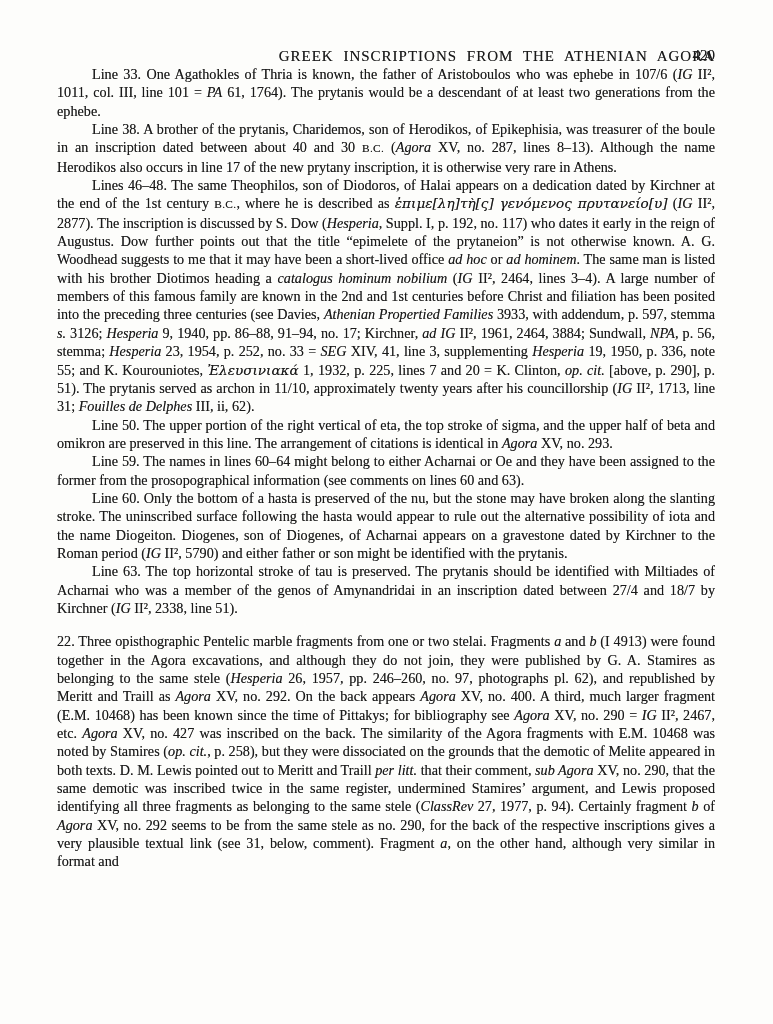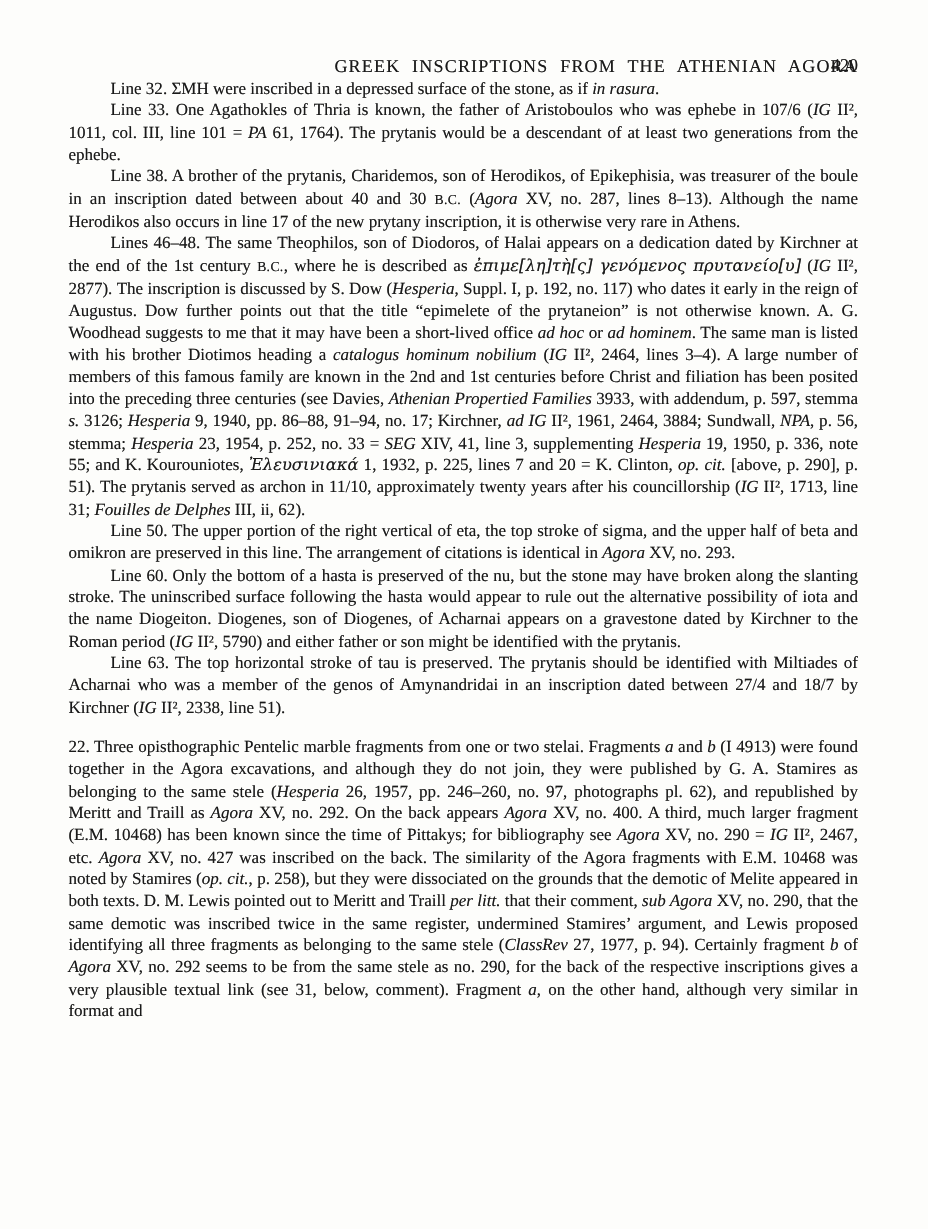--- a/index.html
+++ b/index.html
@@ -61,22 +61,22 @@
 </style>
 </head>
 <body>
 
 <div class="page">
   <header class="page-header">
     <h1 class="running-title">GREEK INSCRIPTIONS FROM THE ATHENIAN AGORA</h1>
     <span class="page-number">420</span>
   </header>
   <main class="page-body">
-      <p class="para indent"><span>Line 32.  ΣΜΗ were inscribed in a depressed surface of the stone, as if </span><span class="seg-i">in rasura</span><span>.</span></p>
       <p class="para indent"><span>Line 33.  One Agathokles of Thria is known, the father of Aristoboulos who was ephebe in 107/6 (</span><span class="seg-i">IG</span><span> II², 1011, col. III, line 101 = </span><span class="seg-i">PA</span><span> 61, 1764).  The prytanis would be a descendant of at least two generations from the ephebe.</span></p>
       <p class="para indent"><span>Line 38.  A brother of the prytanis, Charidemos, son of Herodikos, of Epikephisia, was treasurer of the boule in an inscription dated between about 40 and 30 </span><span class="seg-sc">B.C.</span><span> (</span><span class="seg-i">Agora</span><span> XV, no. 287, lines 8–13).  Although the name Herodikos also occurs in line 17 of the new prytany inscription, it is otherwise very rare in Athens.</span></p>
       <p class="para indent"><span>Lines 46–48.  The same Theophilos, son of Diodoros, of Halai appears on a dedication dated by Kirchner at the end of the 1st century </span><span class="seg-sc">B.C.</span><span>, where he is described as </span><span class="seg-g">ἐπιμε[λη]τὴ[ς] γενόμενος πρυτανείο[υ]</span><span> (</span><span class="seg-i">IG</span><span> II², 2877).  The inscription is discussed by S. Dow (</span><span class="seg-i">Hesperia</span><span>, Suppl. I, p. 192, no. 117) who dates it early in the reign of Augustus.  Dow further points out that the title “epimelete of the prytaneion” is not otherwise known.  A. G. Woodhead suggests to me that it may have been a short-lived office </span><span class="seg-i">ad hoc</span><span> or </span><span class="seg-i">ad hominem</span><span>.  The same man is listed with his brother Diotimos heading a </span><span class="seg-i">catalogus hominum nobilium</span><span> (</span><span class="seg-i">IG</span><span> II², 2464, lines 3–4).  A large number of members of this famous family are known in the 2nd and 1st centuries before Christ and filiation has been posited into the preceding three centuries (see Davies, </span><span class="seg-i">Athenian Propertied Families</span><span> 3933, with addendum, p. 597, stemma </span><span class="seg-i">s.</span><span> 3126; </span><span class="seg-i">Hesperia</span><span> 9, 1940, pp. 86–88, 91–94, no. 17; Kirchner, </span><span class="seg-i">ad IG</span><span> II², 1961, 2464, 3884; Sundwall, </span><span class="seg-i">NPA</span><span>, p. 56, stemma; </span><span class="seg-i">Hesperia</span><span> 23, 1954, p. 252, no. 33 = </span><span class="seg-i">SEG</span><span> XIV, 41, line 3, supplementing </span><span class="seg-i">Hesperia</span><span> 19, 1950, p. 336, note 55; and K. Kourouniotes, </span><span class="seg-g">Ἐλευσινιακά</span><span> 1, 1932, p. 225, lines 7 and 20 = K. Clinton, </span><span class="seg-i">op. cit.</span><span> [above, p. 290], p. 51).  The prytanis served as archon in 11/10, approximately twenty years after his councillorship (</span><span class="seg-i">IG</span><span> II², 1713, line 31; </span><span class="seg-i">Fouilles de Delphes</span><span> III, ii, 62).</span></p>
       <p class="para indent"><span>Line 50.  The upper portion of the right vertical of eta, the top stroke of sigma, and the upper half of beta and omikron are preserved in this line.  The arrangement of citations is identical in </span><span class="seg-i">Agora</span><span> XV, no. 293.</span></p>
+      <p class="para indent"><span>Line 59.  The names in lines 60–64 might belong to either Acharnai or Oe and they have been assigned to the former from the prosopographical information (see comments on lines 60 and 63).</span></p>
       <p class="para indent"><span>Line 60.  Only the bottom of a hasta is preserved of the nu, but the stone may have broken along the slanting stroke.  The uninscribed surface following the hasta would appear to rule out the alternative possibility of iota and the name Diogeiton.  Diogenes, son of Diogenes, of Acharnai appears on a gravestone dated by Kirchner to the Roman period (</span><span class="seg-i">IG</span><span> II², 5790) and either father or son might be identified with the prytanis.</span></p>
       <p class="para indent"><span>Line 63.  The top horizontal stroke of tau is preserved.  The prytanis should be identified with Miltiades of Acharnai who was a member of the genos of Amynandridai in an inscription dated between 27/4 and 18/7 by Kirchner (</span><span class="seg-i">IG</span><span> II², 2338, line 51).</span></p>
       <p class="para space-before"><span class="seg-b">22.</span><span>  Three opisthographic Pentelic marble fragments from one or two stelai.  Fragments </span><span class="seg-i">a</span><span> and </span><span class="seg-i">b</span><span> (I 4913) were found together in the Agora excavations, and although they do not join, they were published by G. A. Stamires as belonging to the same stele (</span><span class="seg-i">Hesperia</span><span> 26, 1957, pp. 246–260, no. 97, photographs pl. 62), and republished by Meritt and Traill as </span><span class="seg-i">Agora</span><span> XV, no. 292.  On the back appears </span><span class="seg-i">Agora</span><span> XV, no. 400.  A third, much larger fragment (E.M. 10468) has been known since the time of Pittakys; for bibliography see </span><span class="seg-i">Agora</span><span> XV, no. 290 = </span><span class="seg-i">IG</span><span> II², 2467, etc.  </span><span class="seg-i">Agora</span><span> XV, no. 427 was inscribed on the back.  The similarity of the Agora fragments with E.M. 10468 was noted by Stamires (</span><span class="seg-i">op. cit.</span><span>, p. 258), but they were dissociated on the grounds that the demotic of Melite appeared in both texts.  D. M. Lewis pointed out to Meritt and Traill </span><span class="seg-i">per litt.</span><span> that their comment, </span><span class="seg-i">sub Agora</span><span> XV, no. 290, that the same demotic was inscribed twice in the same register, undermined Stamires’ argument, and Lewis proposed identifying all three fragments as belonging to the same stele (</span><span class="seg-i">ClassRev</span><span> 27, 1977, p. 94).  Certainly fragment </span><span class="seg-i">b</span><span> of </span><span class="seg-i">Agora</span><span> XV, no. 292 seems to be from the same stele as no. 290, for the back of the respective inscriptions gives a very plausible textual link (see </span><span class="seg-b">31</span><span>, below, comment).  Fragment </span><span class="seg-i">a</span><span>, on the other hand, although very similar in format and</span></p>
     </main>
 </div>
 
 </body></html>

